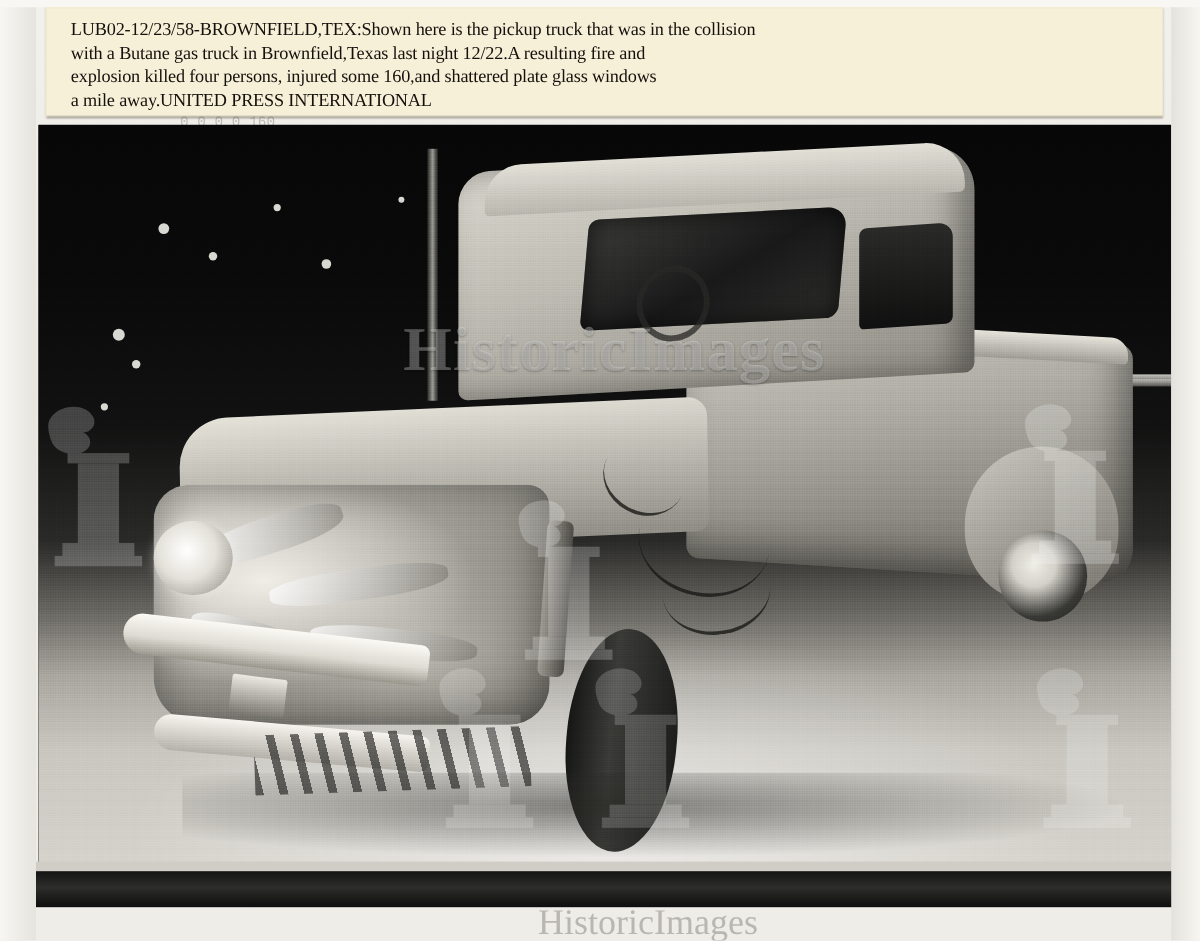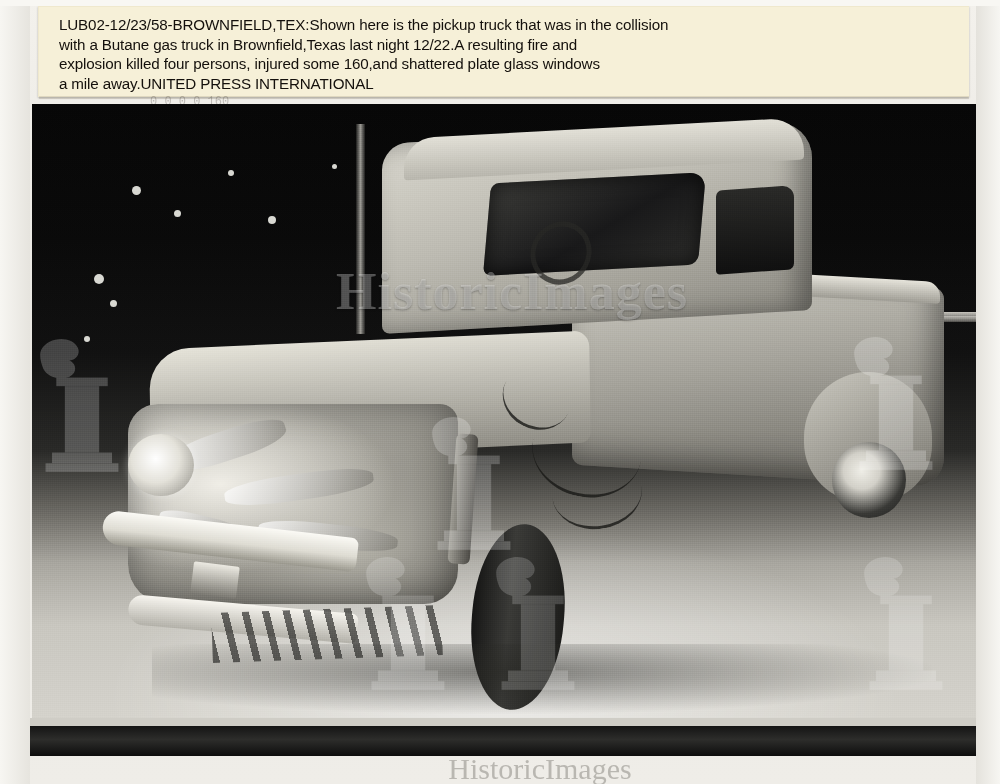--- a/index.html
+++ b/index.html
@@ -52,21 +52,21 @@
     left: 0; bottom: -2px;
     width: 100%;
     height: 3px;
     background: rgba(120,110,85,0.18);
   }
   .caption-text {
     position: absolute;
     left: 20px;
     top: 8px;
     width: 890px;
-    font-family: Liberation Sans, sans-serif;
+    font-family: Liberation Serif, serif;
     font-size: 15.2px;
     line-height: 19.6px;
     letter-spacing: -0.15px;
     color: #14100c;
     white-space: pre-wrap;
     word-spacing: 0px;
   }
 
   
   .ghost-line {

